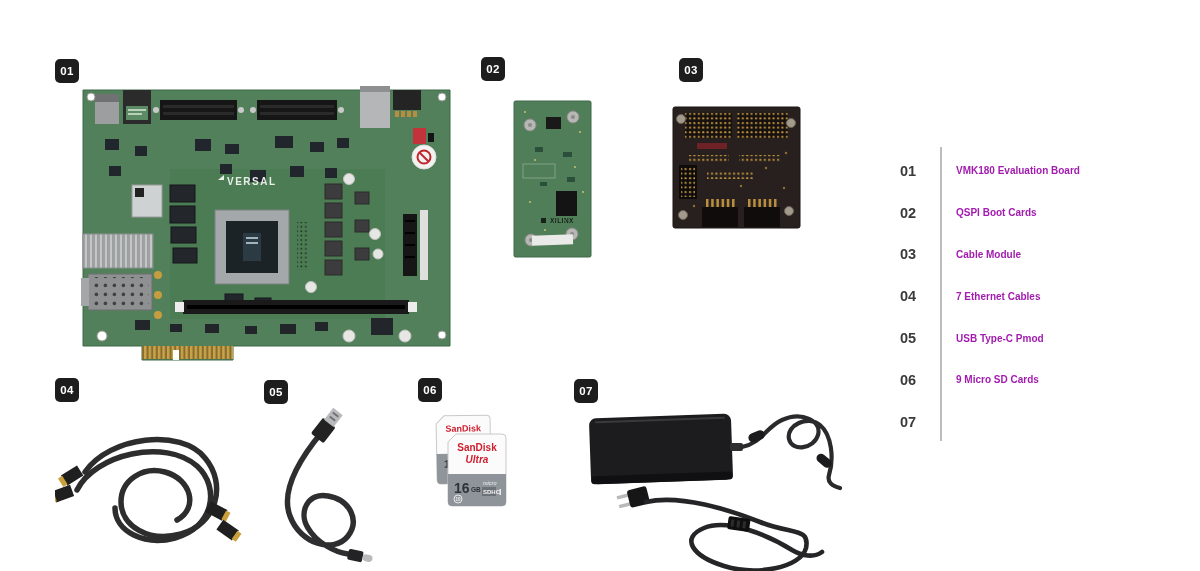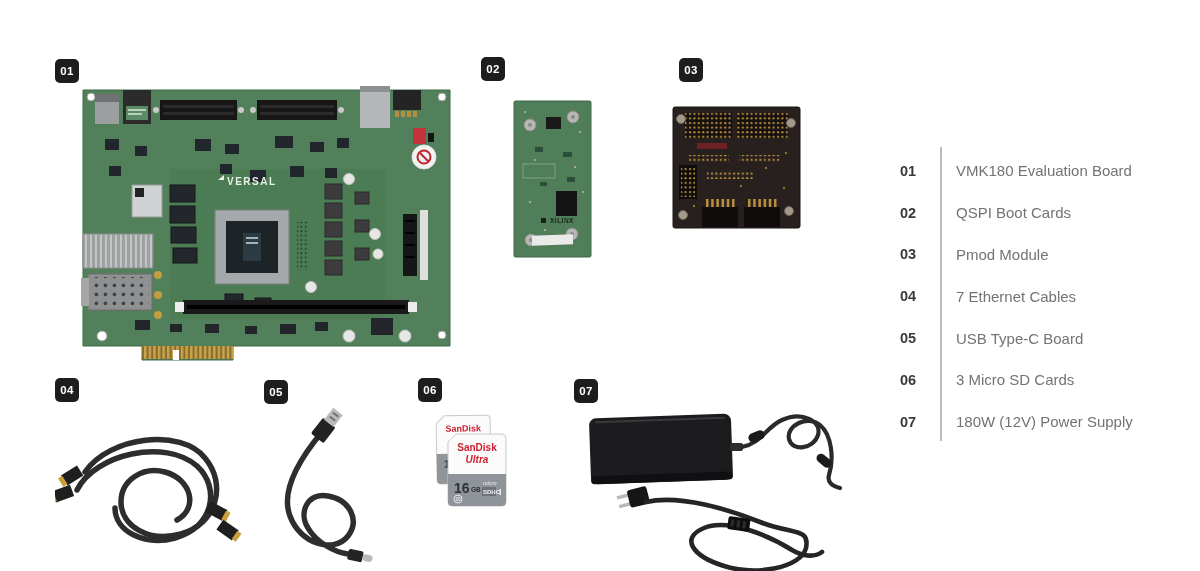--- a/index.html
+++ b/index.html
@@ -11,21 +11,21 @@
   .badge{
     position:absolute;width:24px;height:24px;background:#1d1d1d;border-radius:5px;
     color:#fff;font-size:11.5px;font-weight:bold;display:flex;align-items:center;justify-content:center;
     letter-spacing:.3px;
   }
   .item{position:absolute;}
   .legend{position:absolute;left:900px;top:118px;width:290px;}
   .legend-divider{position:absolute;left:40px;top:-3px;width:1.5px;height:294px;background:#bcbcbc;}
   .legend-row{display:flex;align-items:center;height:41.8px;}
   .legend-num{width:38px;font-size:14.5px;font-weight:bold;color:#3a3a3a;}
-  .legend-label{padding-left:18px;font-size:15px;font-weight:normal;color:#737373;white-space:nowrap;}
+  .legend-label{padding-left:18px;font-size:10px;font-weight:bold;color:#a21caf;white-space:nowrap;}
   svg text{font-family:"Liberation Sans",sans-serif;}
 </style>
 </head>
 <body>
 
 <div class="stage">
 
   <div class="badge" style="left:55px;top:27px">01</div>
   <div class="badge" style="left:481px;top:25px">02</div>
   <div class="badge" style="left:679px;top:26px">03</div>
@@ -370,33 +370,32 @@
     <div class="legend-row">
       <span class="legend-num">01</span>
       <span class="legend-label">VMK180 Evaluation Board</span>
     </div>
     <div class="legend-row">
       <span class="legend-num">02</span>
       <span class="legend-label">QSPI Boot Cards</span>
     </div>
     <div class="legend-row">
       <span class="legend-num">03</span>
-      <span class="legend-label">Pmod Module</span>
+      <span class="legend-label">Cable Module</span>
     </div>
     <div class="legend-row">
       <span class="legend-num">04</span>
       <span class="legend-label">7 Ethernet Cables</span>
     </div>
     <div class="legend-row">
       <span class="legend-num">05</span>
-      <span class="legend-label">USB Type-C Board</span>
+      <span class="legend-label">USB Type-C Pmod</span>
     </div>
     <div class="legend-row">
       <span class="legend-num">06</span>
-      <span class="legend-label">3 Micro SD Cards</span>
+      <span class="legend-label">9 Micro SD Cards</span>
     </div>
     <div class="legend-row">
       <span class="legend-num">07</span>
-      <span class="legend-label">180W (12V) Power Supply</span>
     </div>
   </div>
 
 </div>
 
 </body></html>

